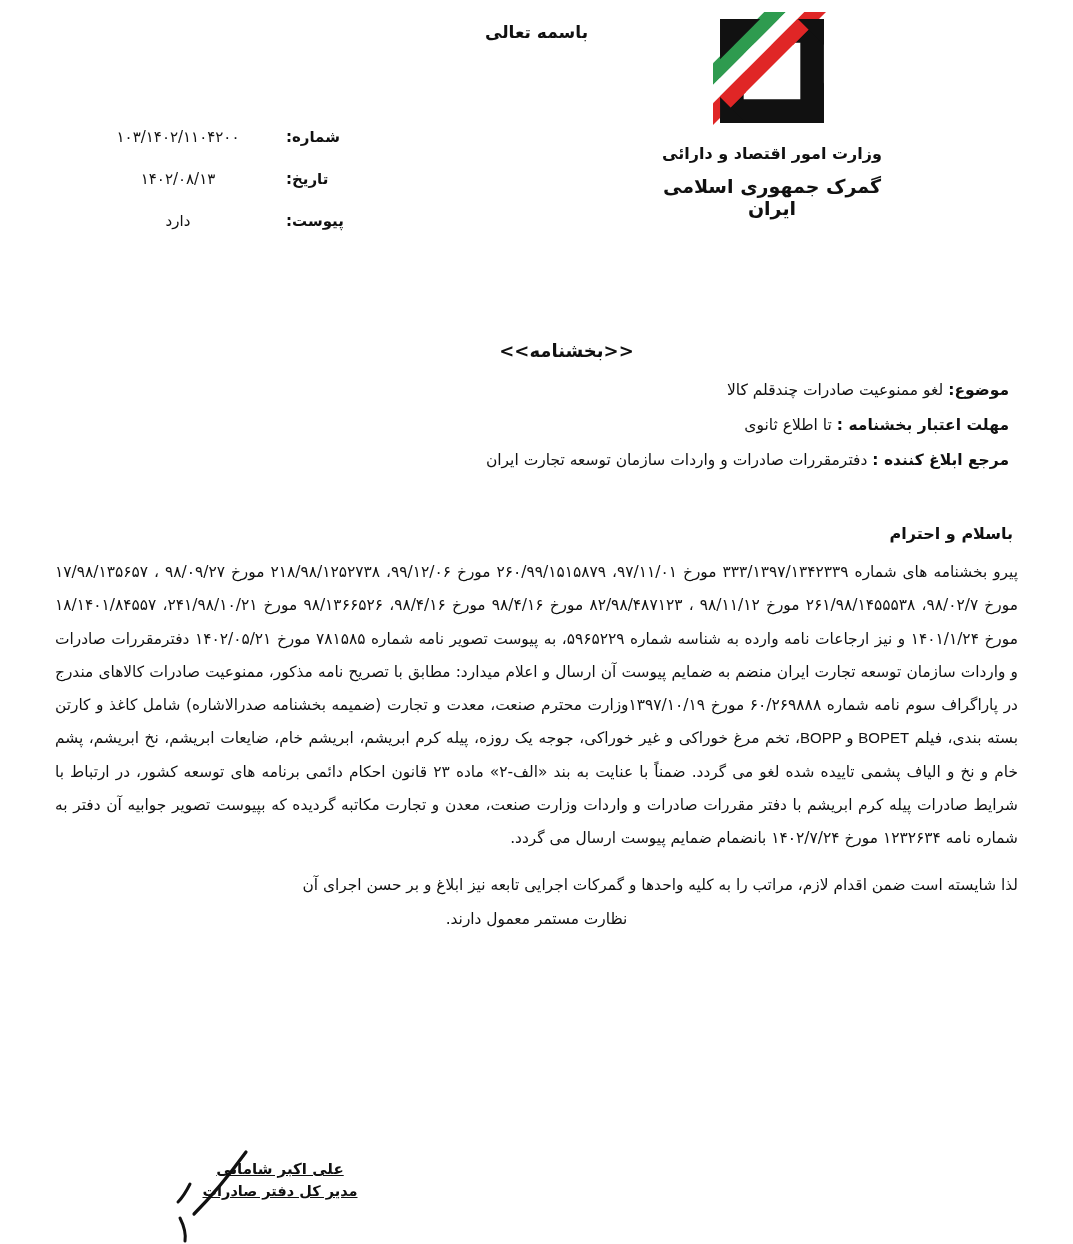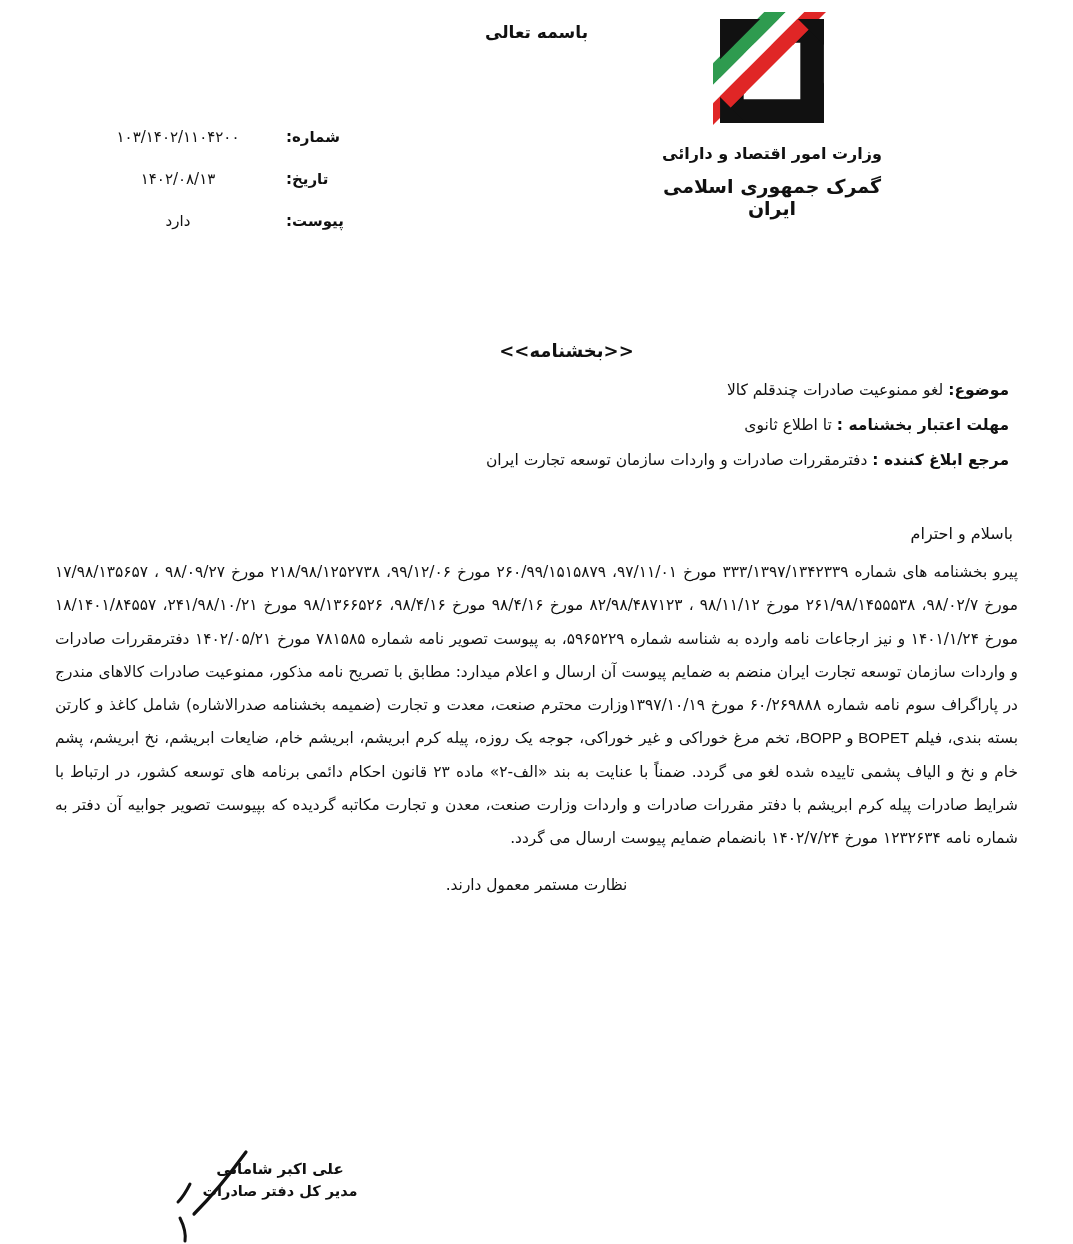--- a/index.html
+++ b/index.html
@@ -155,21 +155,21 @@
   .subject-row .v {
     font-weight: normal;
   }
 
   
   .salutation {
     position: absolute;
     top: 524px;
     right: 60px;
     font-size: 16px;
-    font-weight: normal;
+    font-weight: bold;
     direction: rtl;
   }
 
   .body-text {
     position: absolute;
     top: 556px;
     right: 55px;
     width: 963px;
     direction: rtl;
     text-align: justify;
@@ -197,20 +197,21 @@
   }
 
   
   .signature {
     position: absolute;
     left: 130px;
     top: 1160px;
     width: 300px;
     direction: rtl;
     text-align: center;
+    text-decoration: underline;
   }
   .sig-name {
     font-size: 15px;
     font-weight: bold;
     margin: 0 0 5px 0;
     direction: rtl;
   }
   .sig-role {
     font-size: 14.5px;
     font-weight: bold;
@@ -315,21 +316,21 @@
       <span class="k">مرجع ابلاغ کننده :</span>
       <span class="v">دفترمقررات صادرات و واردات سازمان توسعه تجارت ایران</span>
     </div>
   </div>
 
   <div class="salutation">باسلام و احترام</div>
 
   <div class="body-text">
     <p><span>پیرو بخشنامه های شماره ۳۳۳/۱۳۹۷/۱۳۴۲۳۳۹ مورخ ۹۷/۱۱/۰۱، ۲۶۰/۹۹/۱۵۱۵۸۷۹ مورخ ۹۹/۱۲/۰۶، ۲۱۸/۹۸/۱۲۵۲۷۳۸ مورخ ۹۸/۰۹/۲۷ ، ۱۷/۹۸/۱۳۵۶۵۷ مورخ ۹۸/۰۲/۷، ۲۶۱/۹۸/۱۴۵۵۵۳۸ مورخ ۹۸/۱۱/۱۲ ، ۸۲/۹۸/۴۸۷۱۲۳ مورخ ۹۸/۴/۱۶ مورخ ۹۸/۴/۱۶، ۹۸/۱۳۶۶۵۲۶ مورخ ۲۴۱/۹۸/۱۰/۲۱، ۱۸/۱۴۰۱/۸۴۵۵۷ مورخ ۱۴۰۱/۱/۲۴ و نیز ارجاعات نامه وارده به شناسه شماره ۵۹۶۵۲۲۹، به پیوست تصویر نامه شماره ۷۸۱۵۸۵ مورخ ۱۴۰۲/۰۵/۲۱ دفترمقررات صادرات و واردات سازمان توسعه تجارت ایران منضم به ضمایم پیوست آن ارسال و اعلام میدارد: مطابق با تصریح نامه مذکور، ممنوعیت صادرات کالاهای مندرج در پاراگراف سوم نامه شماره ۶۰/۲۶۹۸۸۸ مورخ ۱۳۹۷/۱۰/۱۹وزارت محترم صنعت، معدت و تجارت (ضمیمه بخشنامه صدرالاشاره) شامل کاغذ و کارتن بسته بندی، فیلم </span><span class="latin">BOPP و BOPET</span><span>، تخم مرغ خوراکی و غیر خوراکی، جوجه یک روزه، پیله کرم ابریشم، ابریشم خام، ضایعات ابریشم، نخ ابریشم، پشم خام و نخ و الیاف پشمی تاییده شده لغو می گردد. ضمناً با عنایت به بند «الف-۲» ماده ۲۳ قانون احکام دائمی برنامه های توسعه کشور، در ارتباط با شرایط صادرات پیله کرم ابریشم با دفتر مقررات صادرات و واردات وزارت صنعت، معدن و تجارت مکاتبه گردیده که بپیوست تصویر جوابیه آن دفتر به شماره نامه ۱۲۳۲۶۳۴ مورخ ۱۴۰۲/۷/۲۴ بانضمام ضمایم پیوست ارسال می گردد.</span></p>
 
-    <p class="last-para">
+    <p class="last-para"><span>لذا شایسته است ضمن اقدام لازم، مراتب را به کلیه واحدها و گمرکات اجرایی تابعه نیز ابلاغ و بر حسن اجرای آن</span>
       <span class="tail">نظارت مستمر معمول دارند.</span>
     </p>
   </div>
 
   <svg class="sig-stroke" viewBox="0 0 120 96" aria-hidden="true">
     <path d="M96,4 C80,26 62,48 44,66" stroke="#111111" stroke-width="3.2" fill="none" stroke-linecap="round"></path>
     <path d="M40,36 C36,44 32,50 28,54" stroke="#111111" stroke-width="3" fill="none" stroke-linecap="round"></path>
     <path d="M30,70 C34,78 36,86 35,93" stroke="#111111" stroke-width="3" fill="none" stroke-linecap="round"></path>
   </svg>
 

